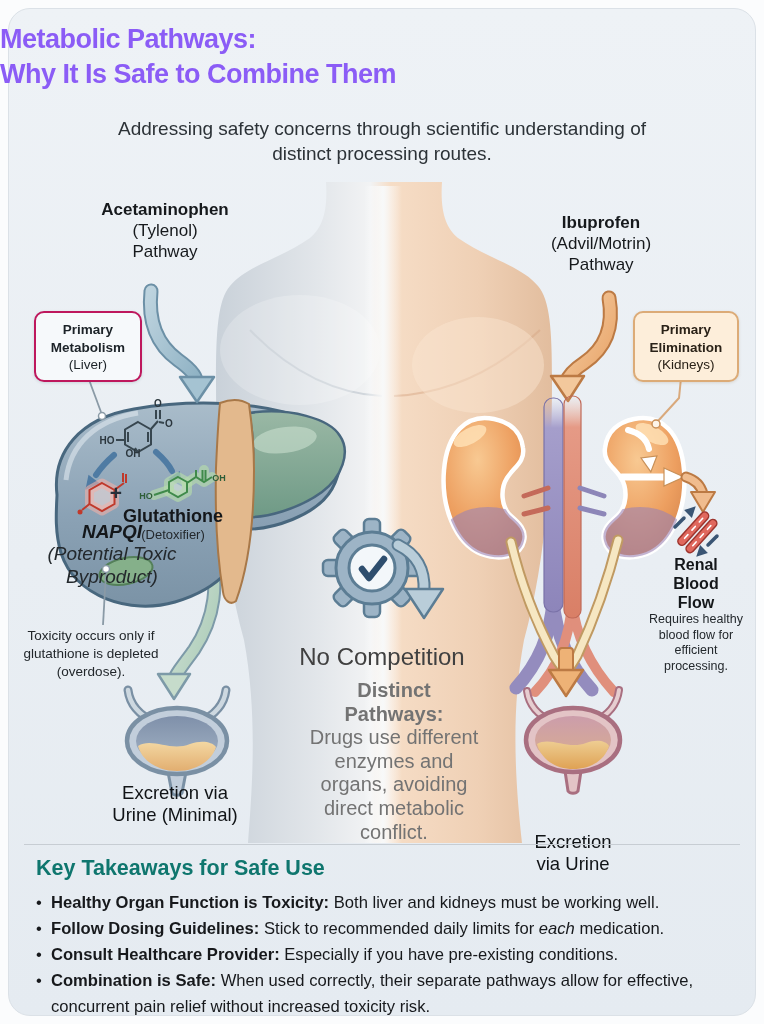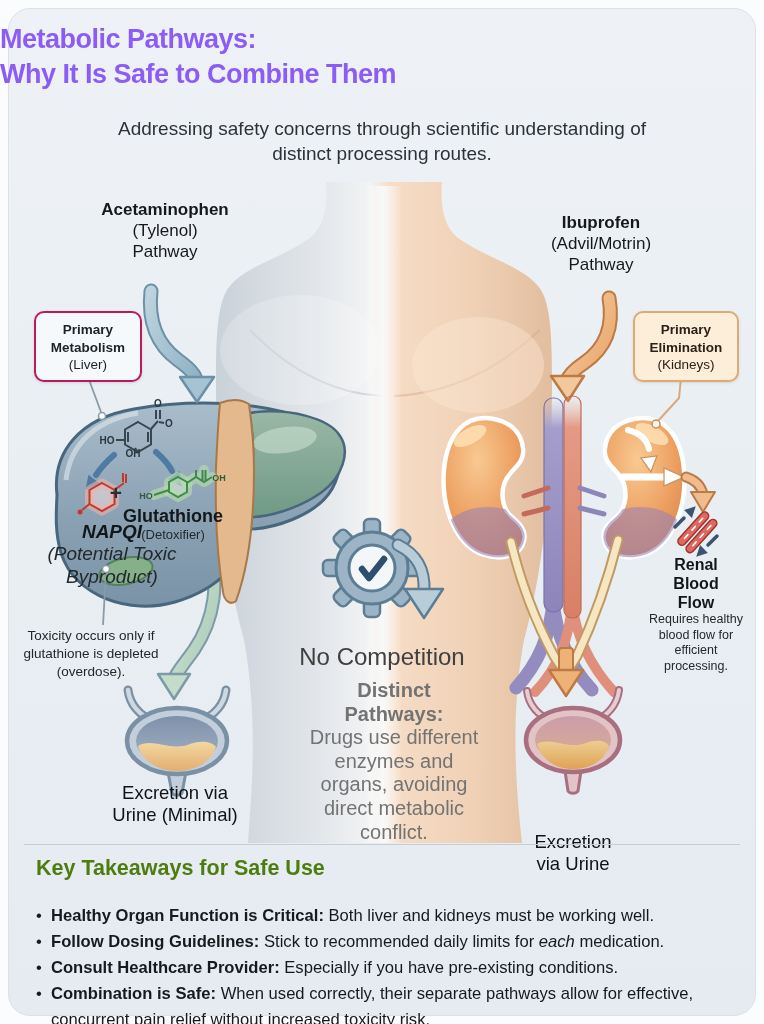--- a/index.html
+++ b/index.html
@@ -40,21 +40,21 @@
   #distinct{left:306px;top:679px;width:176px;font-size:20px;line-height:1.18;color:#737373;}
   #distinct .cb{font-weight:700;}
   #renal-title{left:659px;top:555px;width:74px;font-weight:700;font-size:16px;
                line-height:1.2;color:#14171a;}
   #renal-note{left:644px;top:612px;width:104px;font-size:12.5px;line-height:1.24;color:#23282c;}
   #excretion-right{left:522px;top:803px;width:102px;font-weight:400;font-size:18.5px;
                    line-height:1.2;color:#101316;margin-top:28px;}
   #separator{position:absolute;z-index:2;left:24px;top:844px;width:716px;height:0;
              border-top:1.5px solid #c7cdd3;}
   #takeaways{left:34px;top:856px;width:698px;}
-  #takeaways h2{margin:0 0 22px 2px;font-size:21.5px;font-weight:700;color:#4d7c0f;}
+  #takeaways h2{margin:0 0 9px 2px;font-size:21.5px;font-weight:700;color:#0f766e;}
   #takeaways ul{list-style:none;margin:0;padding:0;}
   #takeaways li{position:relative;padding-left:17px;font-size:16.6px;line-height:1.57;color:#17191c;}
   #takeaways li::before{content:"\2022";position:absolute;left:2px;top:0;color:#17191c;}
   #takeaways b{font-weight:700;}
   svg text{font-family:"Liberation Sans",sans-serif;}
 </style>
 </head>
 <body>
 
 <div class="poster">
@@ -369,19 +369,19 @@
 
   <div class="t ctr" id="renal-title">Renal Blood Flow</div>
   <div class="t ctr" id="renal-note">Requires healthy blood flow for efficient processing.</div>
   <div class="t ctr" id="excretion-right">Excretion via Urine</div>
 
   <div id="separator"></div>
 
   <div class="t" id="takeaways">
     <h2>Key Takeaways for Safe Use</h2>
     <ul>
-      <li><b>Healthy Organ Function is Critical:</b><span> Both liver and kidneys must be working well.</span><i></i><span></span></li>
+      <li><b>Healthy Organ Function is Toxicity:</b><span> Both liver and kidneys must be working well.</span><i></i><span></span></li>
       <li><b>Follow Dosing Guidelines:</b><span> Stick to recommended daily limits for </span><i>each</i><span> medication.</span></li>
       <li><b>Consult Healthcare Provider:</b><span> Especially if you have pre-existing conditions.</span><i></i><span></span></li>
       <li><b>Combination is Safe:</b><span> When used correctly, their separate pathways allow for effective, concurrent pain relief without increased toxicity risk.</span><i></i><span></span></li>
     </ul>
   </div>
 </div>
 
 </body></html>

